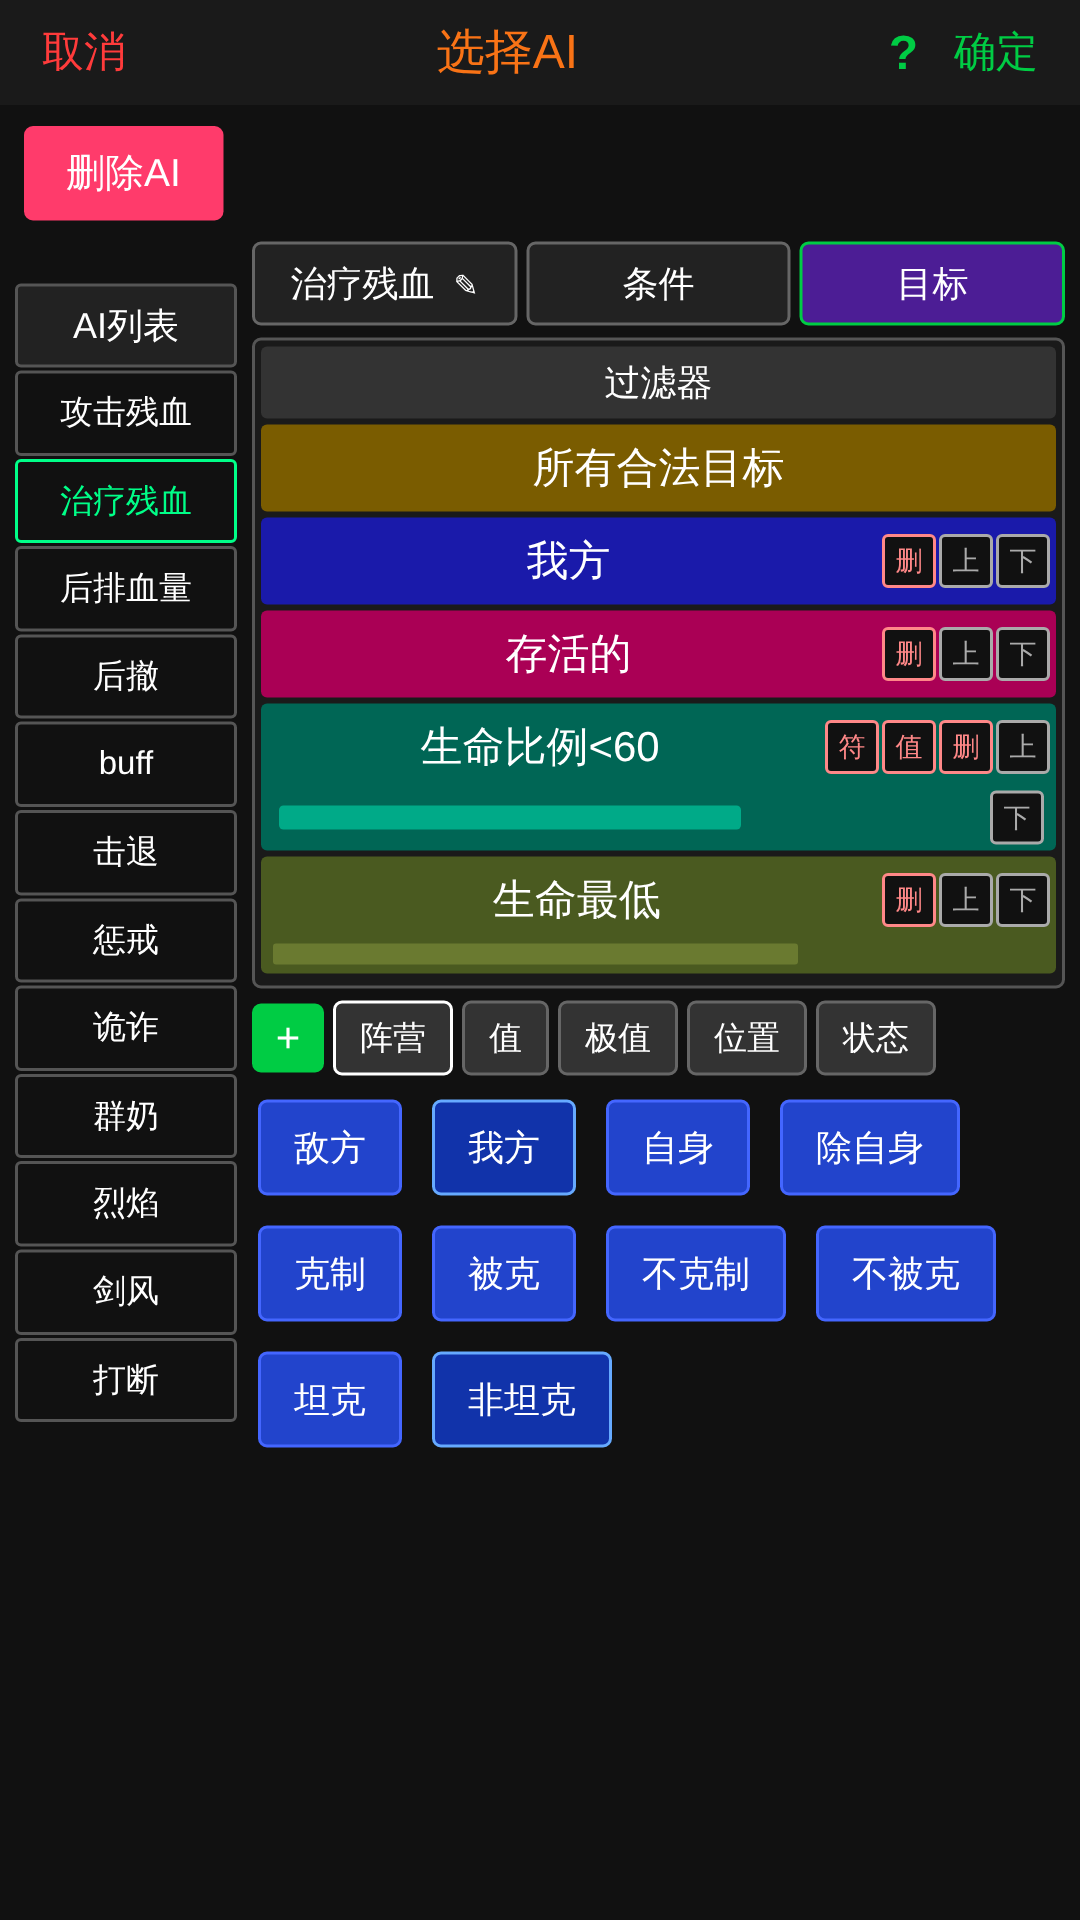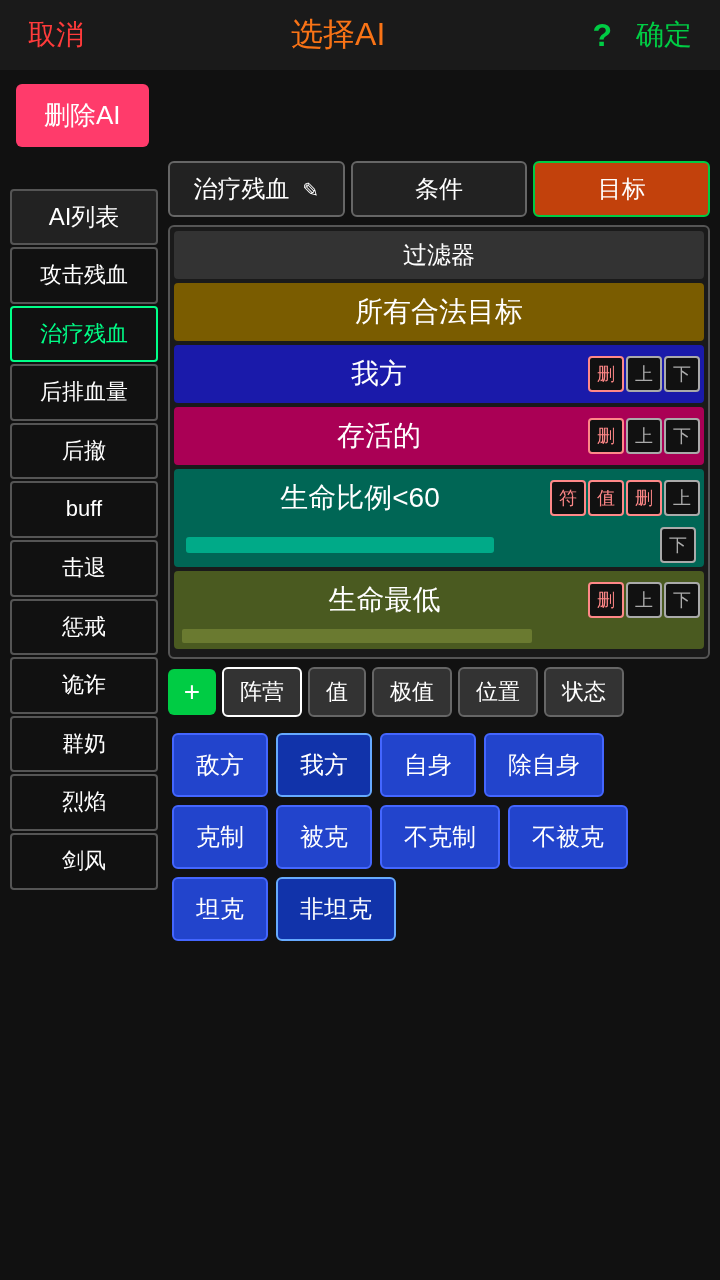--- a/index.html
+++ b/index.html
@@ -102,21 +102,21 @@
       border: 2px solid #666;
       color: #fff;
       font-size: 24px;
       padding: 10px 22px;
       border-radius: 6px;
       cursor: pointer;
       flex: 1;
       text-align: center;
     }
     .tab-btn.active-green {
-      background: #c2410c;
+      background: #4c1d95;
       border-color: #00cc44;
       color: #fff;
     }
     .tab-edit-icon {
       display: inline-block;
       margin-left: 6px;
       font-size: 20px;
     }
 
     
@@ -207,21 +207,21 @@
     }
     .bottom-tab.active {
       background: #333;
       border-color: #fff;
     }
 
     
     .options-grid {
       display: flex;
       flex-wrap: wrap;
-      gap: 8px;
+      gap: 20px;
       padding: 8px 4px;
     }
     .option-btn {
       background: #2244cc;
       border: 2px solid #4466ff;
       color: #fff;
       font-size: 24px;
       padding: 14px 22px;
       border-radius: 6px;
       cursor: pointer;
@@ -255,20 +255,21 @@
     <div class="sidebar-item active">治疗残血</div>
     <div class="sidebar-item">后排血量</div>
     <div class="sidebar-item">后撤</div>
     <div class="sidebar-item">buff</div>
     <div class="sidebar-item">击退</div>
     <div class="sidebar-item">惩戒</div>
     <div class="sidebar-item">诡诈</div>
     <div class="sidebar-item">群奶</div>
     <div class="sidebar-item">烈焰</div>
     <div class="sidebar-item">剑风</div>
+    <div class="sidebar-item">打断</div>
   </div>
 
   <div class="right-panel">
 
     <div class="tab-bar">
       <button class="tab-btn">
         <span>治疗残血</span>
         <span class="tab-edit-icon">✎</span>
       </button>
       <button class="tab-btn">条件</button>

